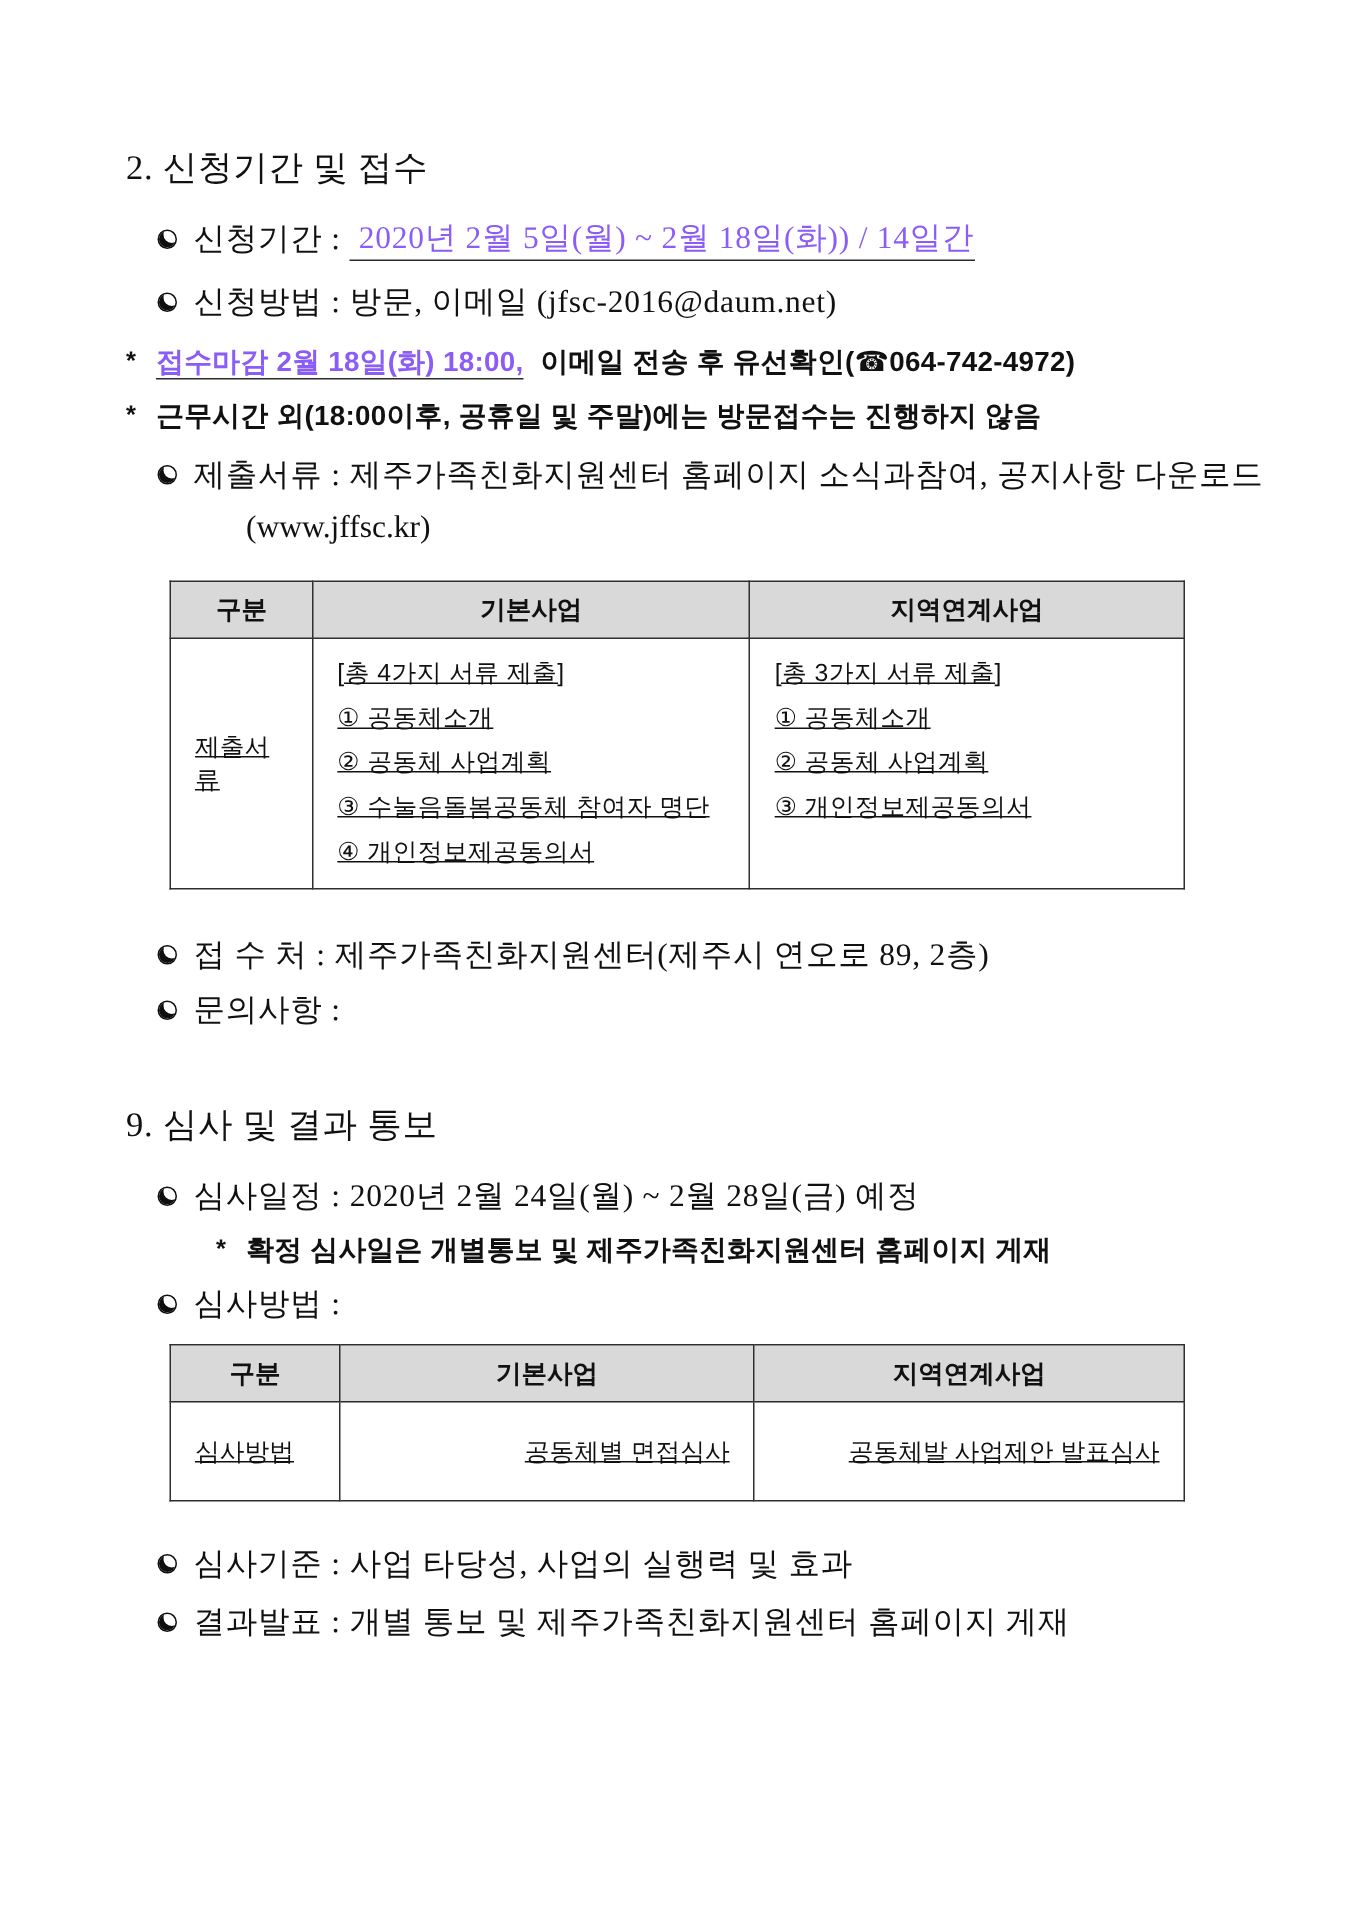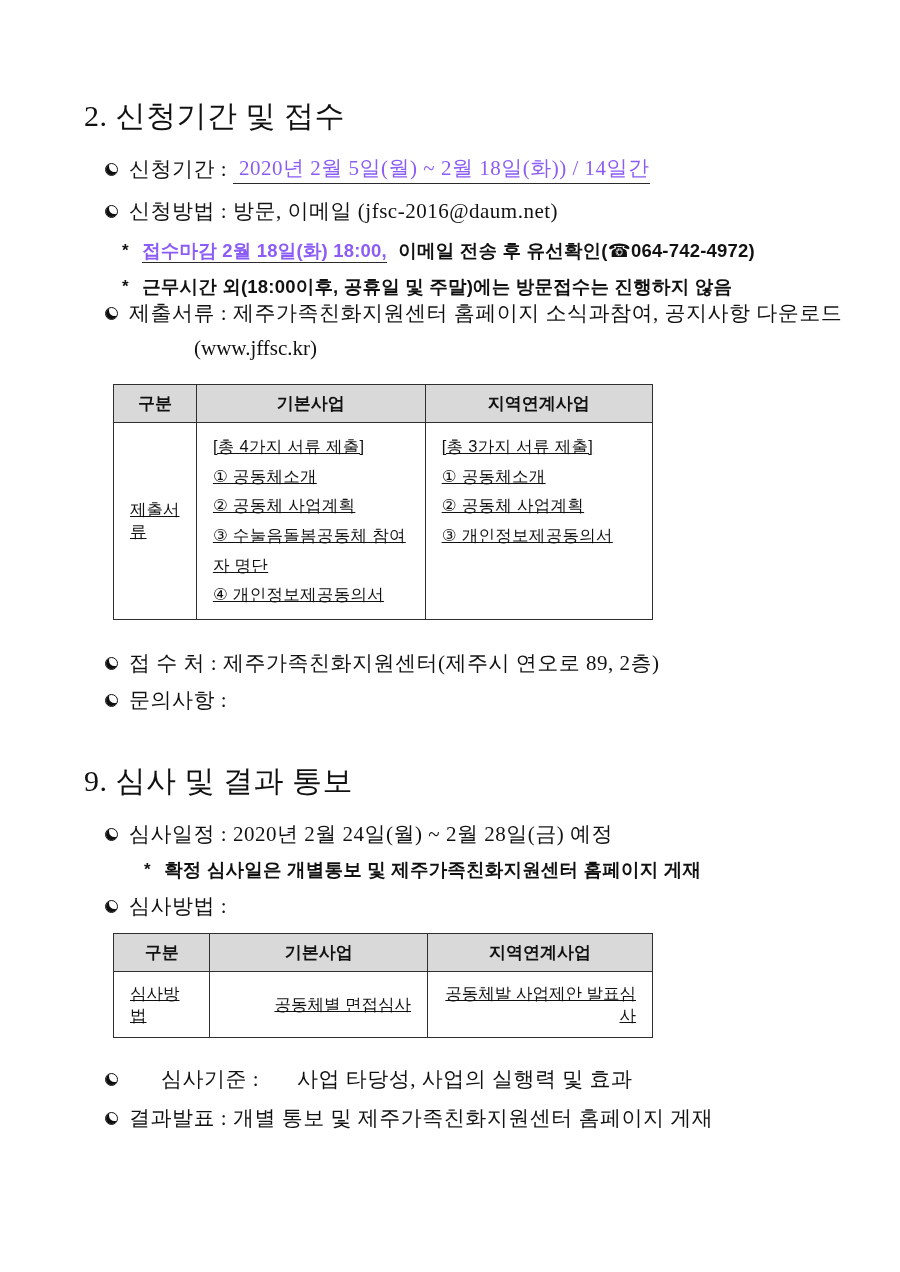--- a/index.html
+++ b/index.html
@@ -6,21 +6,21 @@
   html,body { background:#ffffff; }
   body {
     width:900px; height:1272px;
     font-family:"Liberation Serif","DejaVu Serif",serif;
     color:#111111;
     overflow:hidden;
   }
   .page { padding:96px 60px 0 84px; }
 
   .sec-title {
-    font-size:30px; font-weight:400; letter-spacing:0.5px;
+    font-size:23px; font-weight:400; letter-spacing:0.5px;
     white-space:nowrap;
     font-family:Liberation Serif, serif;
   }
 
   .line { white-space:nowrap; }
 
   .bullet-line {
     margin-left:21px; font-size:21px; letter-spacing:0.5px;
     display:flex; align-items:center;
   }
@@ -28,36 +28,35 @@
     flex:0 0 auto;
     width:13px; height:13px;
     border:1.6px solid #0e0e0e; border-radius:50%;
     box-shadow: inset 3px -3px 0 0 #0e0e0e;
     background:#ffffff;
     margin-right:11px;
   }
   .lbl { margin-right:6px; }
 
   .note-line {
-    margin-left:38px;
     font-family:"Liberation Sans","DejaVu Sans",sans-serif;
     font-size:18.5px; font-weight:700; letter-spacing:0.2px;
   }
   .star { font-size:17px; margin-right:8px; vertical-align:1px; }
 
   .red { color:#8b5cf6; }
   .u-black { border-bottom:1.8px solid #2a2a2a; padding-bottom:1px; }
   .pad-lead { padding-left:6px; }
 
-  .url-line { margin-left:110px; font-size:21px; }
+  .url-line { margin-left:80px; font-size:21px; }
 
   table.doc-table {
     border-collapse:collapse;
     margin-left:29px;
-    width:540px;
+    width:677px;
     font-family:"Liberation Sans","DejaVu Sans",sans-serif;
     font-size:16.5px;
     border:1.6px solid #2f2f2f;
   }
   table.doc-table th {
     background:#d9d9d9;
     border:1.2px solid #2f2f2f;
     font-weight:700; font-size:17px;
     padding:7px 4px;
     text-align:center;
@@ -71,31 +70,31 @@
   td.row-label { text-align:left; width:95px; }
   .doc-list div { line-height:1.8; letter-spacing:0.3px; }
   .cell-center { text-align:right; }
 
   
   .mt-heading2   { margin-top:0; }
   .mt-period     { margin-top:17px; }
   .mt-method     { margin-top:13px; }
   .mt-note1      { margin-top:13px; }
   .mt-note2      { margin-top:11px; }
-  .mt-docs       { }
+  .mt-docs       { margin-top:13px; }
   .mt-url        { margin-top:9px; }
   .mt-table1     { margin-top:23px; }
   .mt-reception  { margin-top:29px; }
   .mt-contact    { margin-top:9px; }
   .mt-heading3   { margin-top:47px; }
   .mt-schedule   { margin-top:18px; }
   .mt-schednote  { margin-top:9px; }
   .mt-reviewmeth { margin-top:10px; }
   .mt-table2     { margin-top:13px; }
-  .mt-criteria   { margin-top:27px;gap:32px; }
+  .mt-criteria   { margin-top:27px; }
   .mt-result     { margin-top:11px; }
 
   table.review-table td { height:66px; }
 </style>
 </head>
 <body>
 
 <div class="page">
 
   <div class="sec-title mt-heading2">2. 신청기간 및 접수</div>

